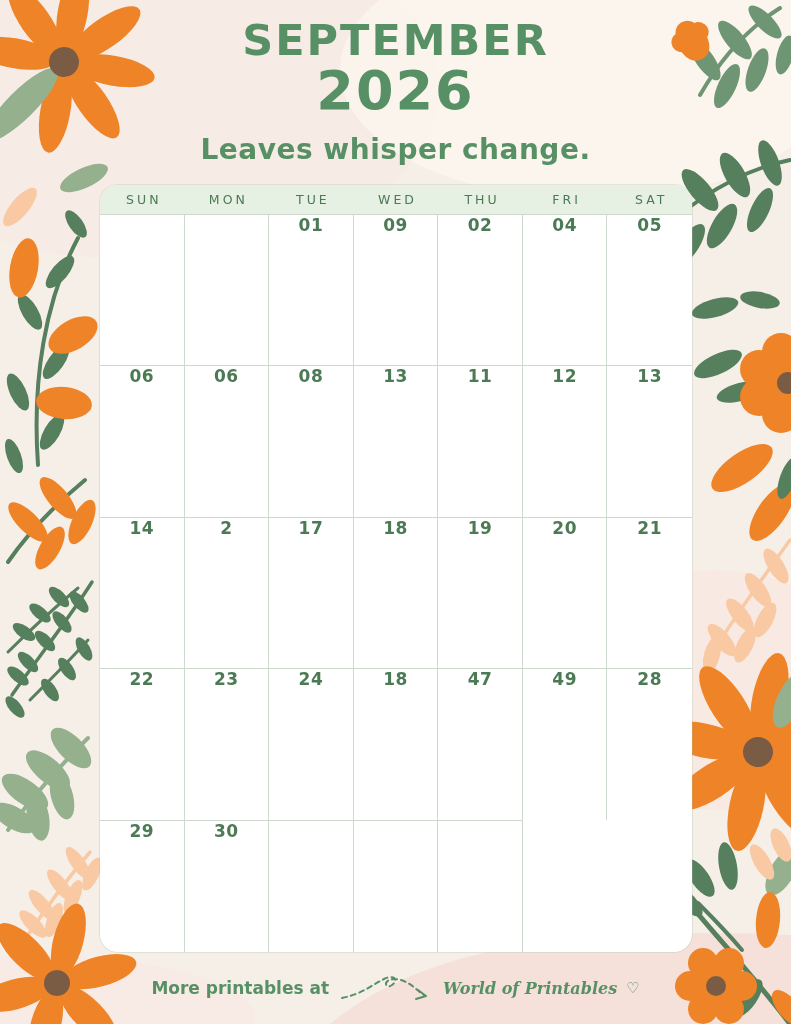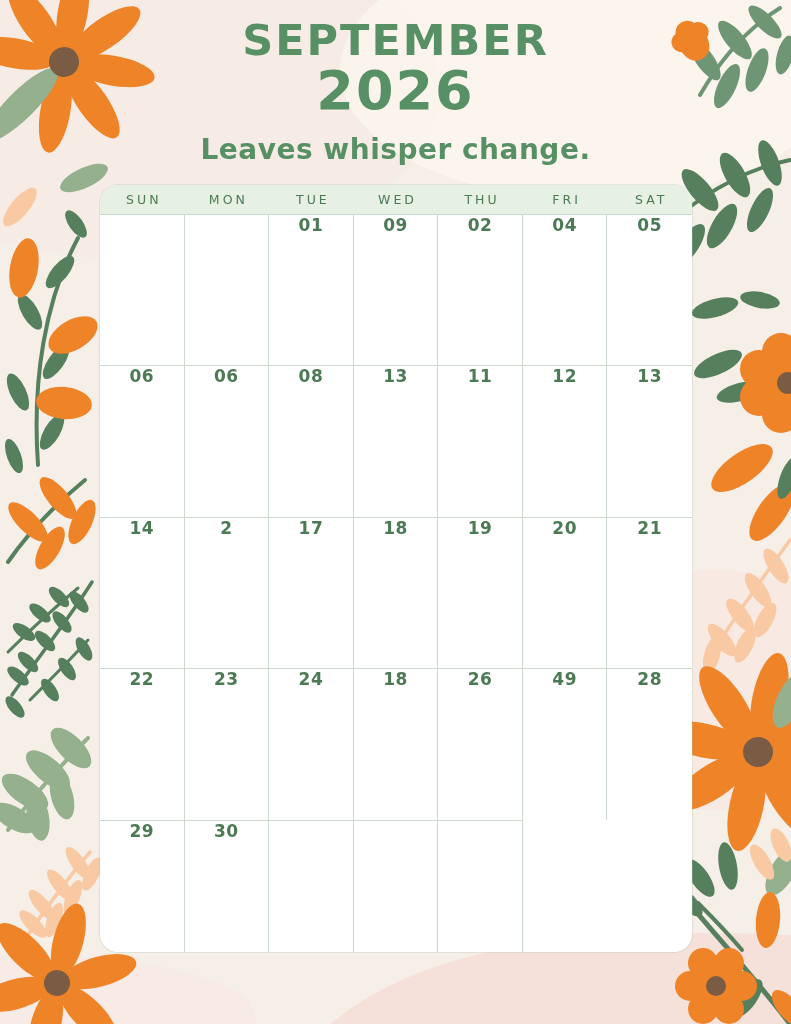--- a/index.html
+++ b/index.html
@@ -329,21 +329,21 @@
       <div class="cell">
           <span class="date">23</span>
         </div>
       <div class="cell">
           <span class="date">24</span>
         </div>
       <div class="cell">
           <span class="date">18</span>
         </div>
       <div class="cell">
-          <span class="date">26</span>
+          <span class="date">47</span>
         </div>
       <div class="cell">
           <span class="date">49</span>
         </div>
       <div class="cell">
           <span class="date">28</span>
         </div>
       <div class="cell">
           <span class="date">29</span>
         </div>
@@ -355,14 +355,23 @@
         </div>
       <div class="cell">
           <span class="date"></span>
         </div>
       <div class="cell">
           <span class="date"></span>
         </div>
     </div>
   </div>
 
+  <div class="footer">
+    <span class="footer-text">More printables at</span>
+    <svg class="arrow-svg" width="96" height="34" viewBox="0 0 96 34">
+      <path d="M4,27 C24,23 34,14 46,8 C56,3 61,9 54,14 C47,19 44,8 57,8 C70,9 76,17 86,24" fill="none" stroke="var(--green-title)" stroke-width="2" stroke-dasharray="5 4" stroke-linecap="round"></path>
+      <path d="M80,19 L88,25 L78,28" fill="none" stroke="var(--green-title)" stroke-width="2" stroke-linecap="round" stroke-linejoin="round"></path>
+    </svg>
+    <span class="brand">World of Printables</span>
+    <span class="heart">♡</span>
+  </div>
 
 </div>
 
 </body></html>

